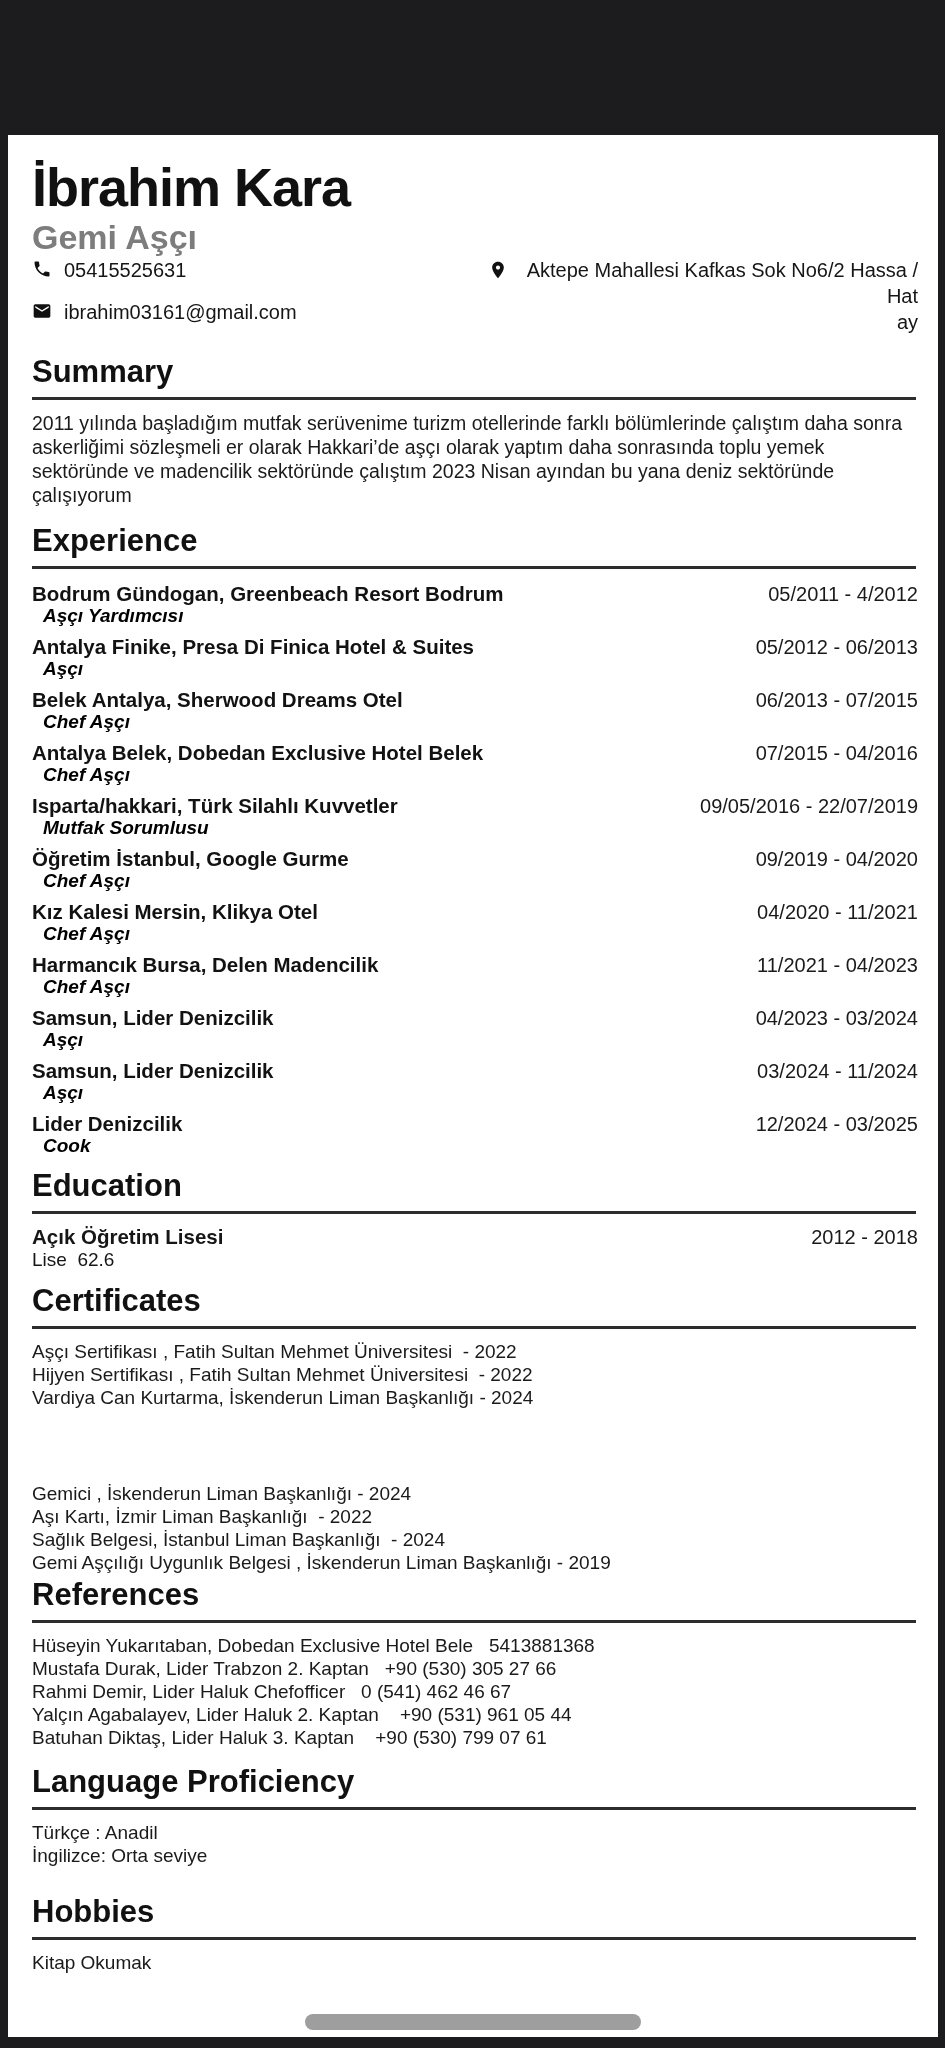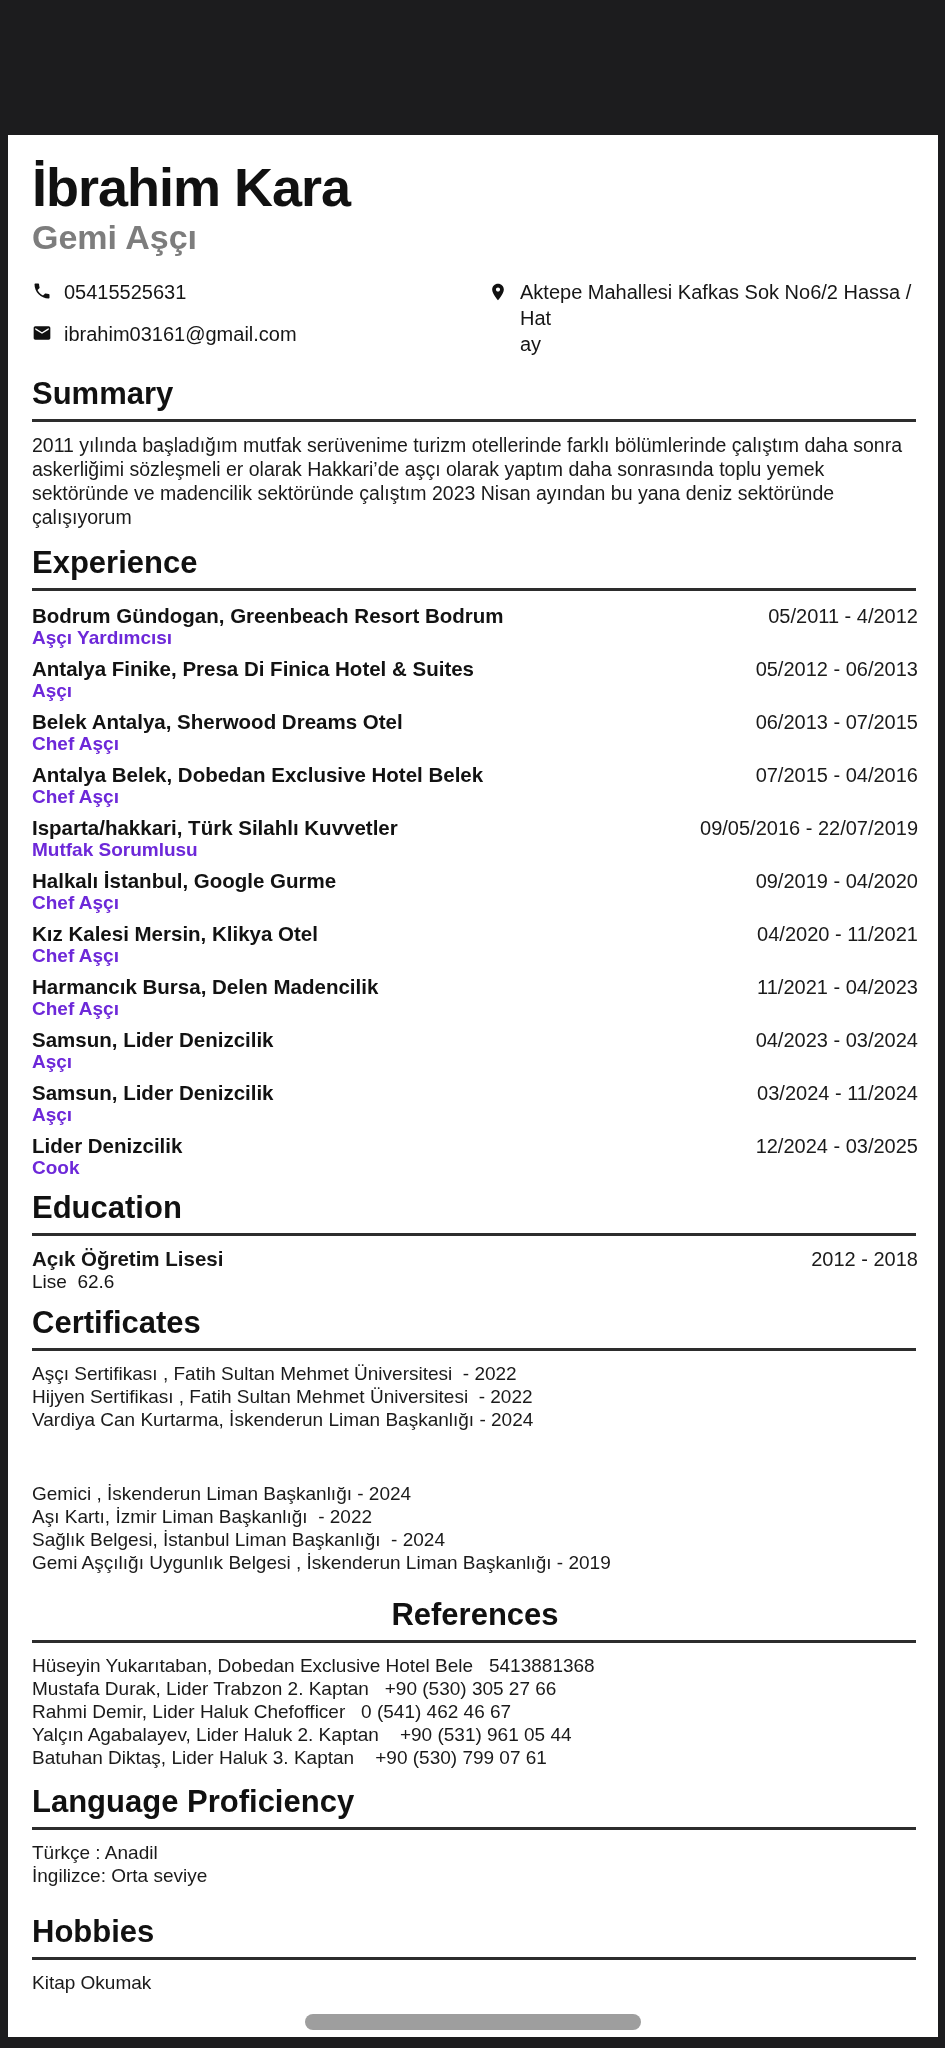--- a/index.html
+++ b/index.html
@@ -17,21 +17,21 @@
   .page1{top:135px;height:1638px;}
   .page2{top:1464px;height:573px;padding-top:18px;}
   h1{
     margin:0;font-size:54px;line-height:60px;font-weight:bold;
     letter-spacing:-1px;color:#111;padding-left:8px;
   }
   .subtitle{
     font-size:34px;line-height:40px;font-weight:bold;color:#7d7d7d;padding-left:8px;
   }
   .contact{
-    display:flex;justify-content:space-between;margin-top:22px;padding-left:8px;
+    display:flex;justify-content:space-between;padding-left:8px;text-align:right;
   }
   .contact-left{width:430px;}
   .contact-right{width:430px;}
   .contact-row{
     display:flex;align-items:flex-start;font-size:20px;line-height:26px;
   }
   .contact-row + .contact-row{margin-top:16px;}
   .contact-row .cicon{flex:0 0 auto;margin-right:12px;margin-top:2px;}
   h2{
     margin:0;font-size:31px;line-height:33px;font-weight:bold;color:#111;padding-left:8px;
@@ -40,30 +40,30 @@
     height:3px;background:#2d2d2d;margin-top:9px;margin-left:8px;margin-right:2px;
   }
   .sec-summary h2{margin-top:20px;}
   .summary-text{
     margin-top:11px;padding-left:8px;font-size:19.5px;line-height:24px;color:#1a1a1a;
   }
   .sec-exp h2{margin-top:17px;}
   .xp-list{margin-top:13px;padding-left:8px;}
   .xp-row{display:flex;justify-content:space-between;margin-bottom:10px;gap:40px;}
   .xp-company{font-size:20.5px;line-height:24px;font-weight:bold;color:#121212;}
-  .xp-role{font-size:19px;line-height:19px;font-weight:bold;color:#6d28d9;}
+  .xp-role{font-size:19px;line-height:19px;font-weight:bold;font-style:italic;color:#000000;margin-left:11px;}
   .xp-dates{font-size:20px;line-height:24px;color:#1a1a1a;white-space:pre;flex:0 0 auto;}
   .sec-edu h2{margin-top:14px;}
   .edu-list{margin-top:11px;padding-left:8px;}
   .edu-school{font-size:20.5px;line-height:24px;font-weight:bold;}
   .edu-detail{font-size:19px;line-height:22px;white-space:pre;}
   .sec-cert h2{margin-top:13px;}
   .plain-list{margin-top:11px;padding-left:8px;}
   .line{font-size:19px;line-height:23px;color:#1a1a1a;white-space:pre;}
-  .sec-ref h2{margin-top:24px;text-align:center;}
+  .sec-ref h2{margin-top:4px;}
   .sec-lang h2{margin-top:16px;}
   .sec-hob h2{margin-top:28px;}
   .home-indicator{
     position:absolute;top:2014px;left:50%;transform:translateX(-50%);
     width:336px;height:16px;border-radius:9px;background:#9e9e9e;
   }
   svg{display:block;}
 </style>
 </head>
 <body>
@@ -150,21 +150,21 @@
       <div class="xp-row">
         <div>
             <div class="xp-company">Isparta/hakkari, Türk Silahlı Kuvvetler</div>
         <div class="xp-role">Mutfak Sorumlusu</div>
           </div>
         <div class="xp-dates">09/05/2016 - 22/07/2019</div>
       </div>
 
       <div class="xp-row">
         <div>
-            <div class="xp-company">Halkalı İstanbul, Google Gurme</div>
+            <div class="xp-company">Öğretim İstanbul, Google Gurme</div>
         <div class="xp-role">Chef Aşçı</div>
           </div>
         <div class="xp-dates">09/2019 - 04/2020</div>
       </div>
 
       <div class="xp-row">
         <div>
             <div class="xp-company">Kız Kalesi Mersin, Klikya Otel</div>
         <div class="xp-role">Chef Aşçı</div>
           </div>

